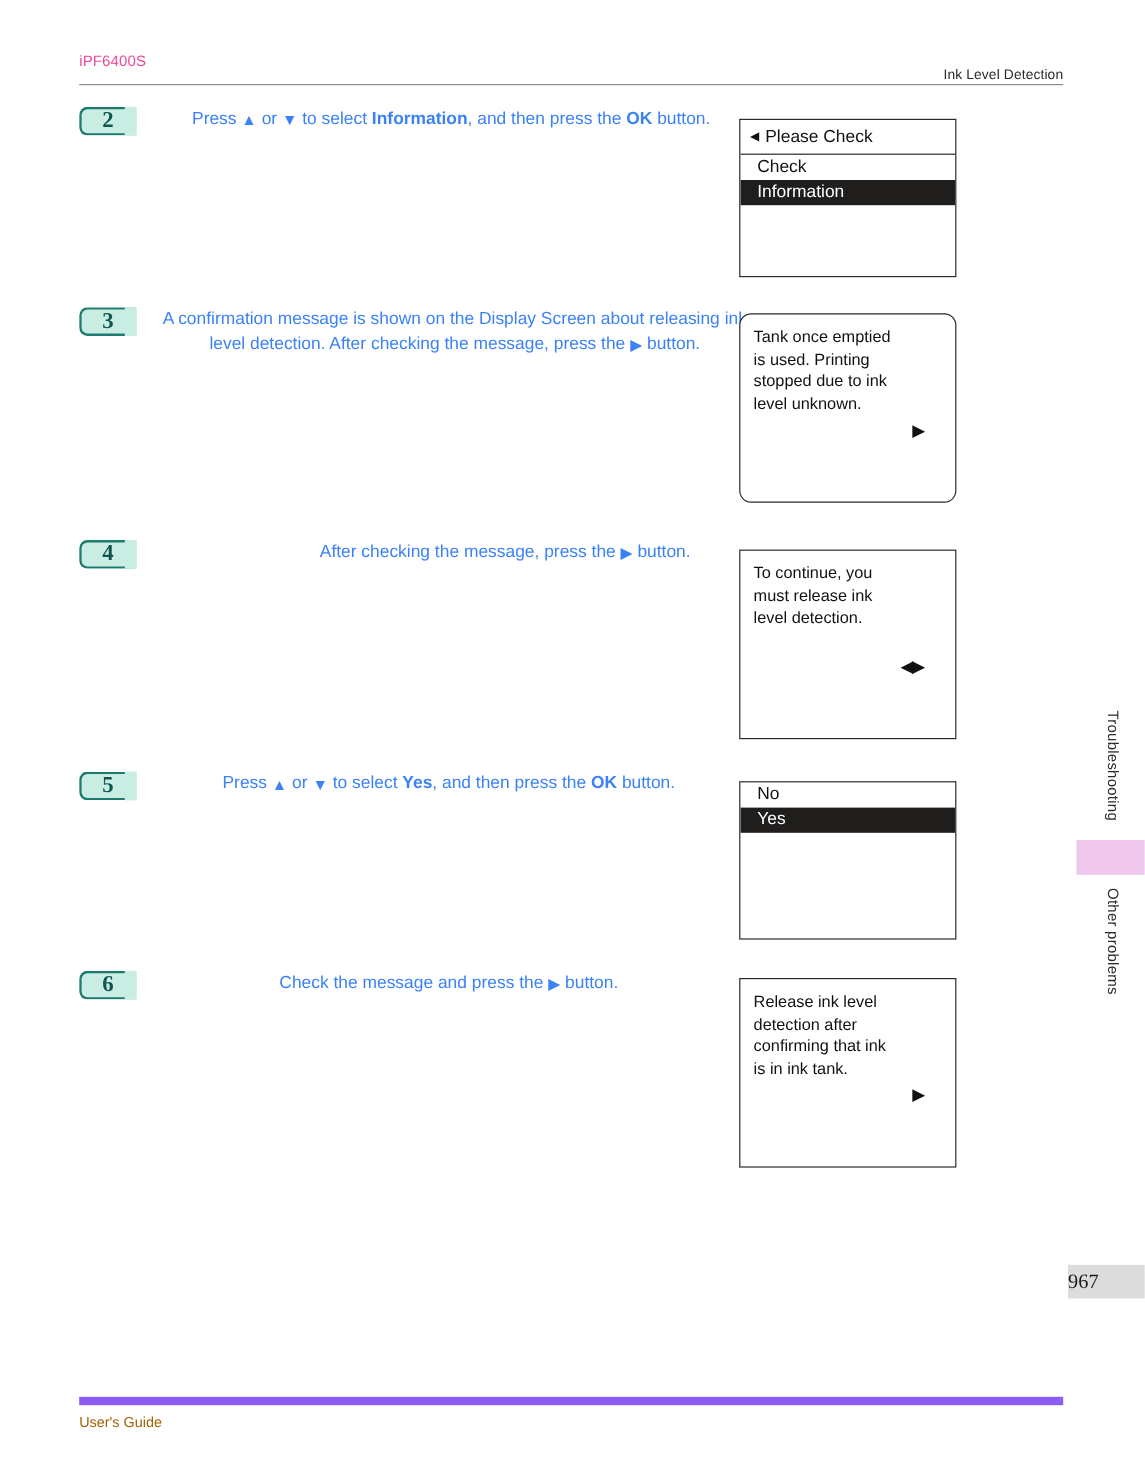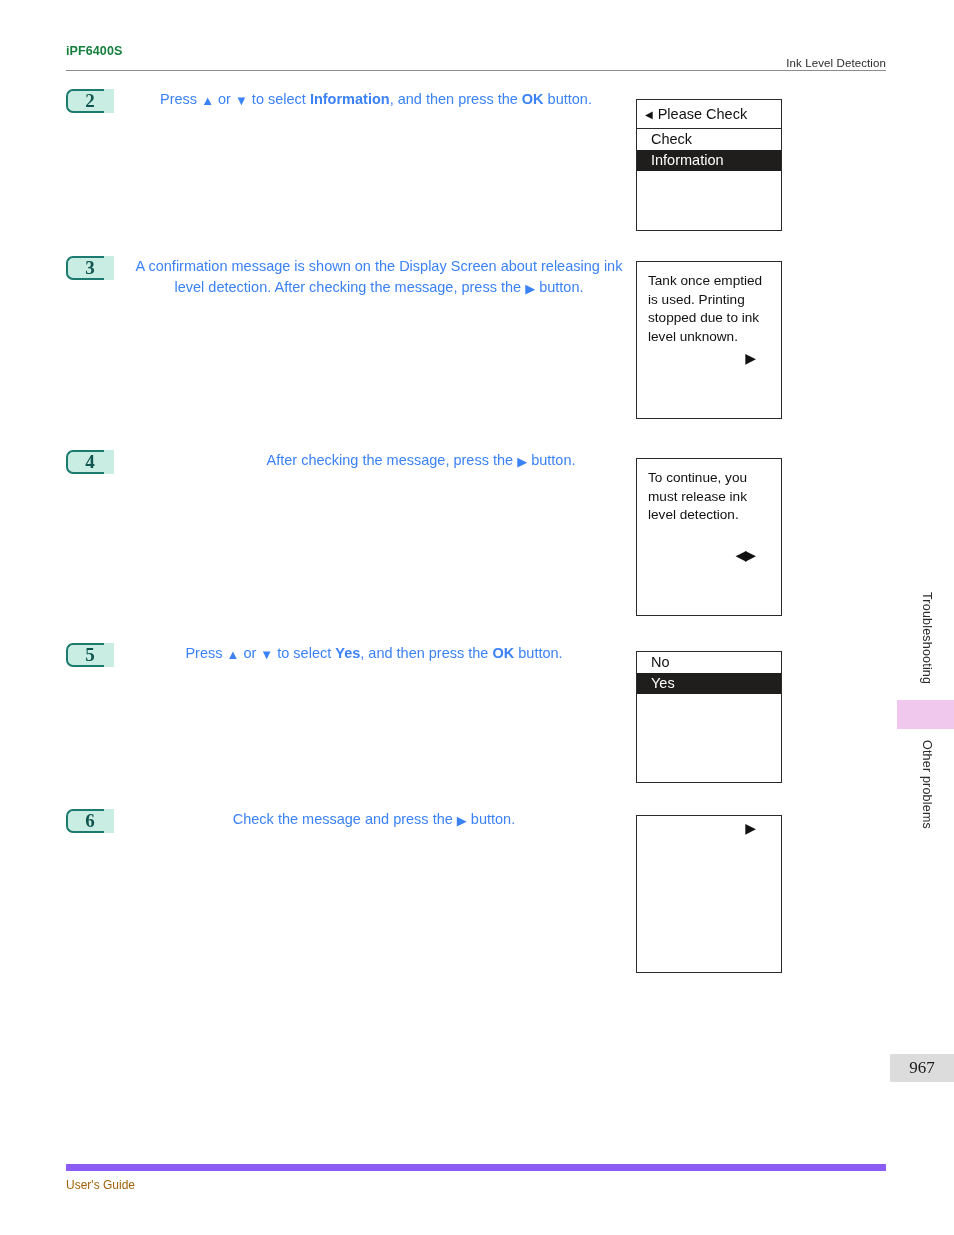--- a/index.html
+++ b/index.html
@@ -23,23 +23,22 @@
     top: 42px;
     width: 820px;
     height: 28px;
     border-bottom: 1px solid #8c8c8c;
   }
   #page-header .hdr-left {
     position: absolute;
     left: 0;
     top: 2px;
     font-size: 12.5px;
-    color: #15803d;
+    color: #ec4899;
     letter-spacing: 0.1px;
-    font-weight: bold;
   }
   #page-header .hdr-right {
     position: absolute;
     right: 0;
     top: 3px;
     font-size: 11.5px;
     color: #2b2b2b;
     letter-spacing: 0.1px;
     margin-top: 12px;
   }
@@ -90,22 +89,22 @@
   .arrow-gl {
     font-size: 13px;
     line-height: 13px;
     display: inline-block;
     transform: translateY(1px);
   }
 
   
   .lcd {
     position: absolute;
-    left: 636px;
-    width: 146px;
+    left: 616px;
+    width: 181px;
     border: 1px solid #2a2a2a;
     background: #ffffff;
     box-sizing: border-box;
     font-size: 14px;
     color: #111111;
     overflow: hidden;
   }
   .lcd-menu-title {
     position: relative;
     height: 28px;
@@ -170,21 +169,21 @@
     position: absolute;
     right: 0;
     top: 1054px;
     width: 64px;
     height: 28px;
     background: #dcdcdc;
     color: #1a1a1a;
     font-family: "Liberation Serif", serif;
     font-size: 17px;
     line-height: 28px;
-    text-align: center;
+    text-align: left;
   }
 
   
   #page-footer {
     position: absolute;
     left: 66px;
     top: 1164px;
     width: 820px;
     border-top: 7px solid #8b5cf6;
     padding-top: 7px;
@@ -216,21 +215,21 @@
 </div>
 
 <div class="step" id="step-3" style="top:256px;">
   <div class="step-badge">3</div>
   <div class="step-text" style="left:53px; width:520px;">
     <span>A confirmation message is shown on the Display Screen about releasing</span>
     <span>ink level detection. After checking the message, press the </span><span class="arrow-gl">▶</span><span> button.</span>
   </div>
 </div>
 
-<div class="lcd" id="lcd-3" style="top:261px; height:158px;">
+<div class="lcd" id="lcd-3" style="top:261px; height:158px;border-radius:10px;">
   <div class="lcd-msg">
     <div>Tank once emptied</div>
     <div>is used. Printing</div>
     <div>stopped due to ink</div>
     <div>level unknown.</div>
   </div>
   <div class="lcd-msg-arrow">▶</div>
 </div>
 
 <div class="step" id="step-4" style="top:450px;">
@@ -262,20 +261,26 @@
 </div>
 
 <div class="step" id="step-6" style="top:809px;">
   <div class="step-badge">6</div>
   <div class="step-text" style="left:53px;">
     <span>Check the message and press the </span><span class="arrow-gl">▶</span><span> button.</span>
   </div>
 </div>
 
 <div class="lcd" id="lcd-6" style="top:815px; height:158px;">
+  <div class="lcd-msg">
+    <div>Release ink level</div>
+    <div>detection after</div>
+    <div>confirming that ink</div>
+    <div>is in ink tank.</div>
+  </div>
   <div class="lcd-msg-arrow">▶</div>
 </div>
 
 <div class="vtab" id="vtab-troubleshooting">Troubleshooting</div>
 <div id="tab-marker"></div>
 <div class="vtab" id="vtab-other-problems">Other problems</div>
 
 <div id="page-number">967</div>
 
 <div id="page-footer">

